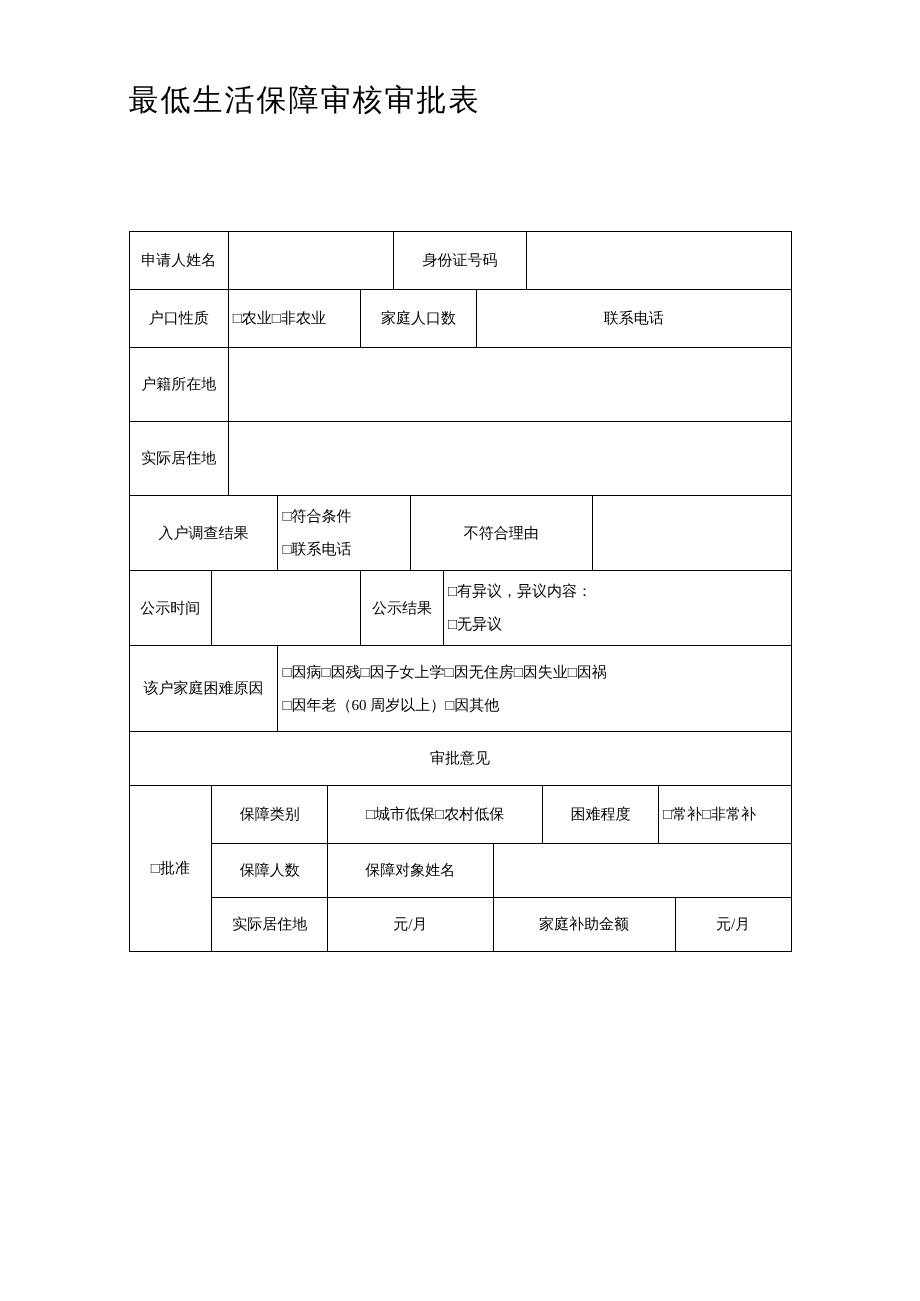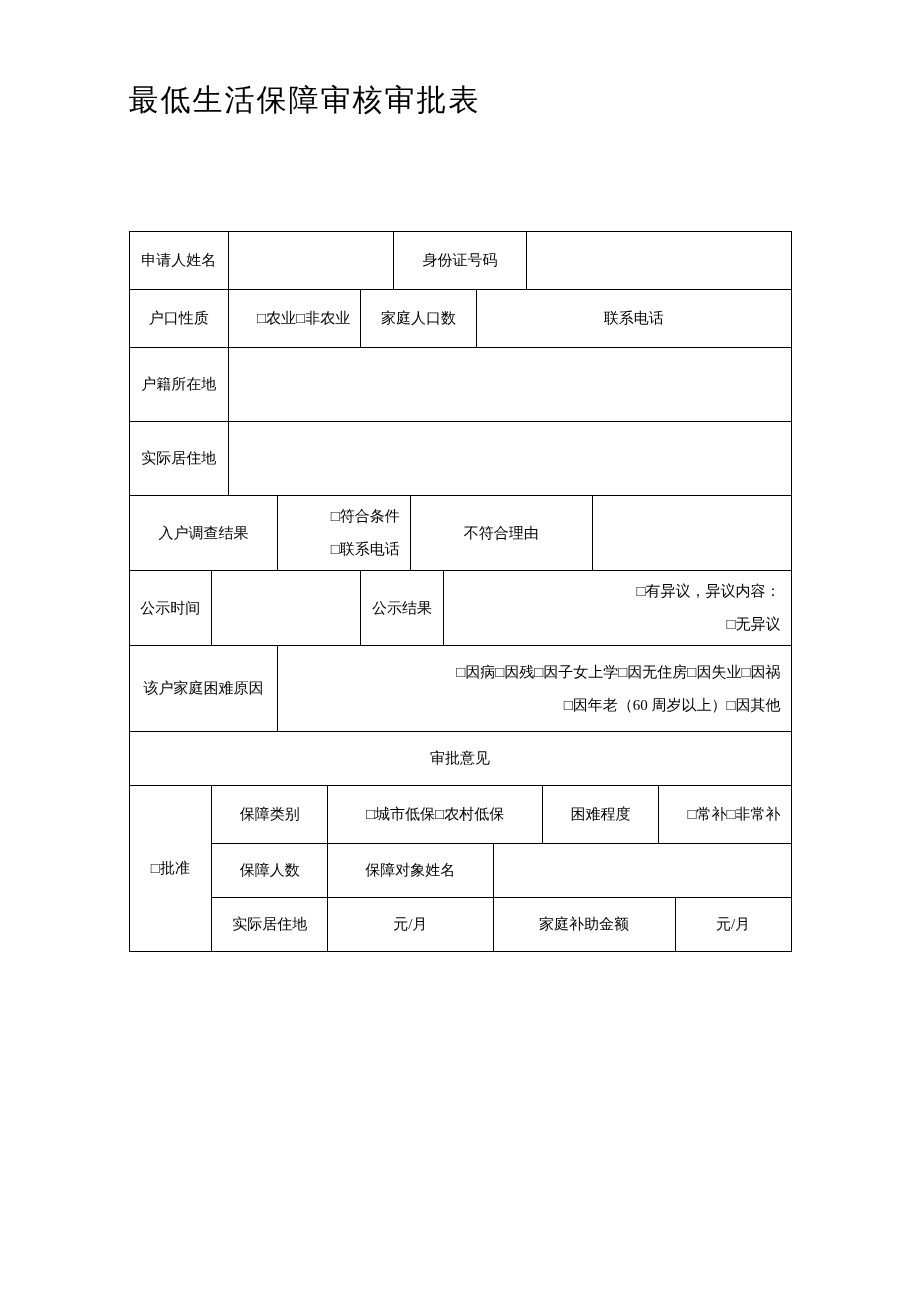--- a/index.html
+++ b/index.html
@@ -21,29 +21,29 @@
       letter-spacing: 2px;
     }
     table {
       border-collapse: collapse;
       width: 100%;
       table-layout: fixed;
     }
     td {
       border: 1px solid #000;
       font-size: 15px;
-      padding: 4px 10px;
+      padding: 4px 2px;
       text-align: center;
       vertical-align: middle;
       height: 58px;
       line-height: 1.8;
     }
     td.tall { height: 74px; text-align: center; }
     td.short { height: 54px; }
-    td.left { text-align: right; padding-left: 4px; margin-left: 35px; }
+    td.left { text-align: left; padding-left: 4px; margin-left: 35px; }
     .multi-line { line-height: 2.2; }
     col.c1 { width: 2.5%; }
   </style>
 </head>
 <body>
 
 <div class="container">
   <h1>最低生活保障审核审批表</h1>
 
   <table>

